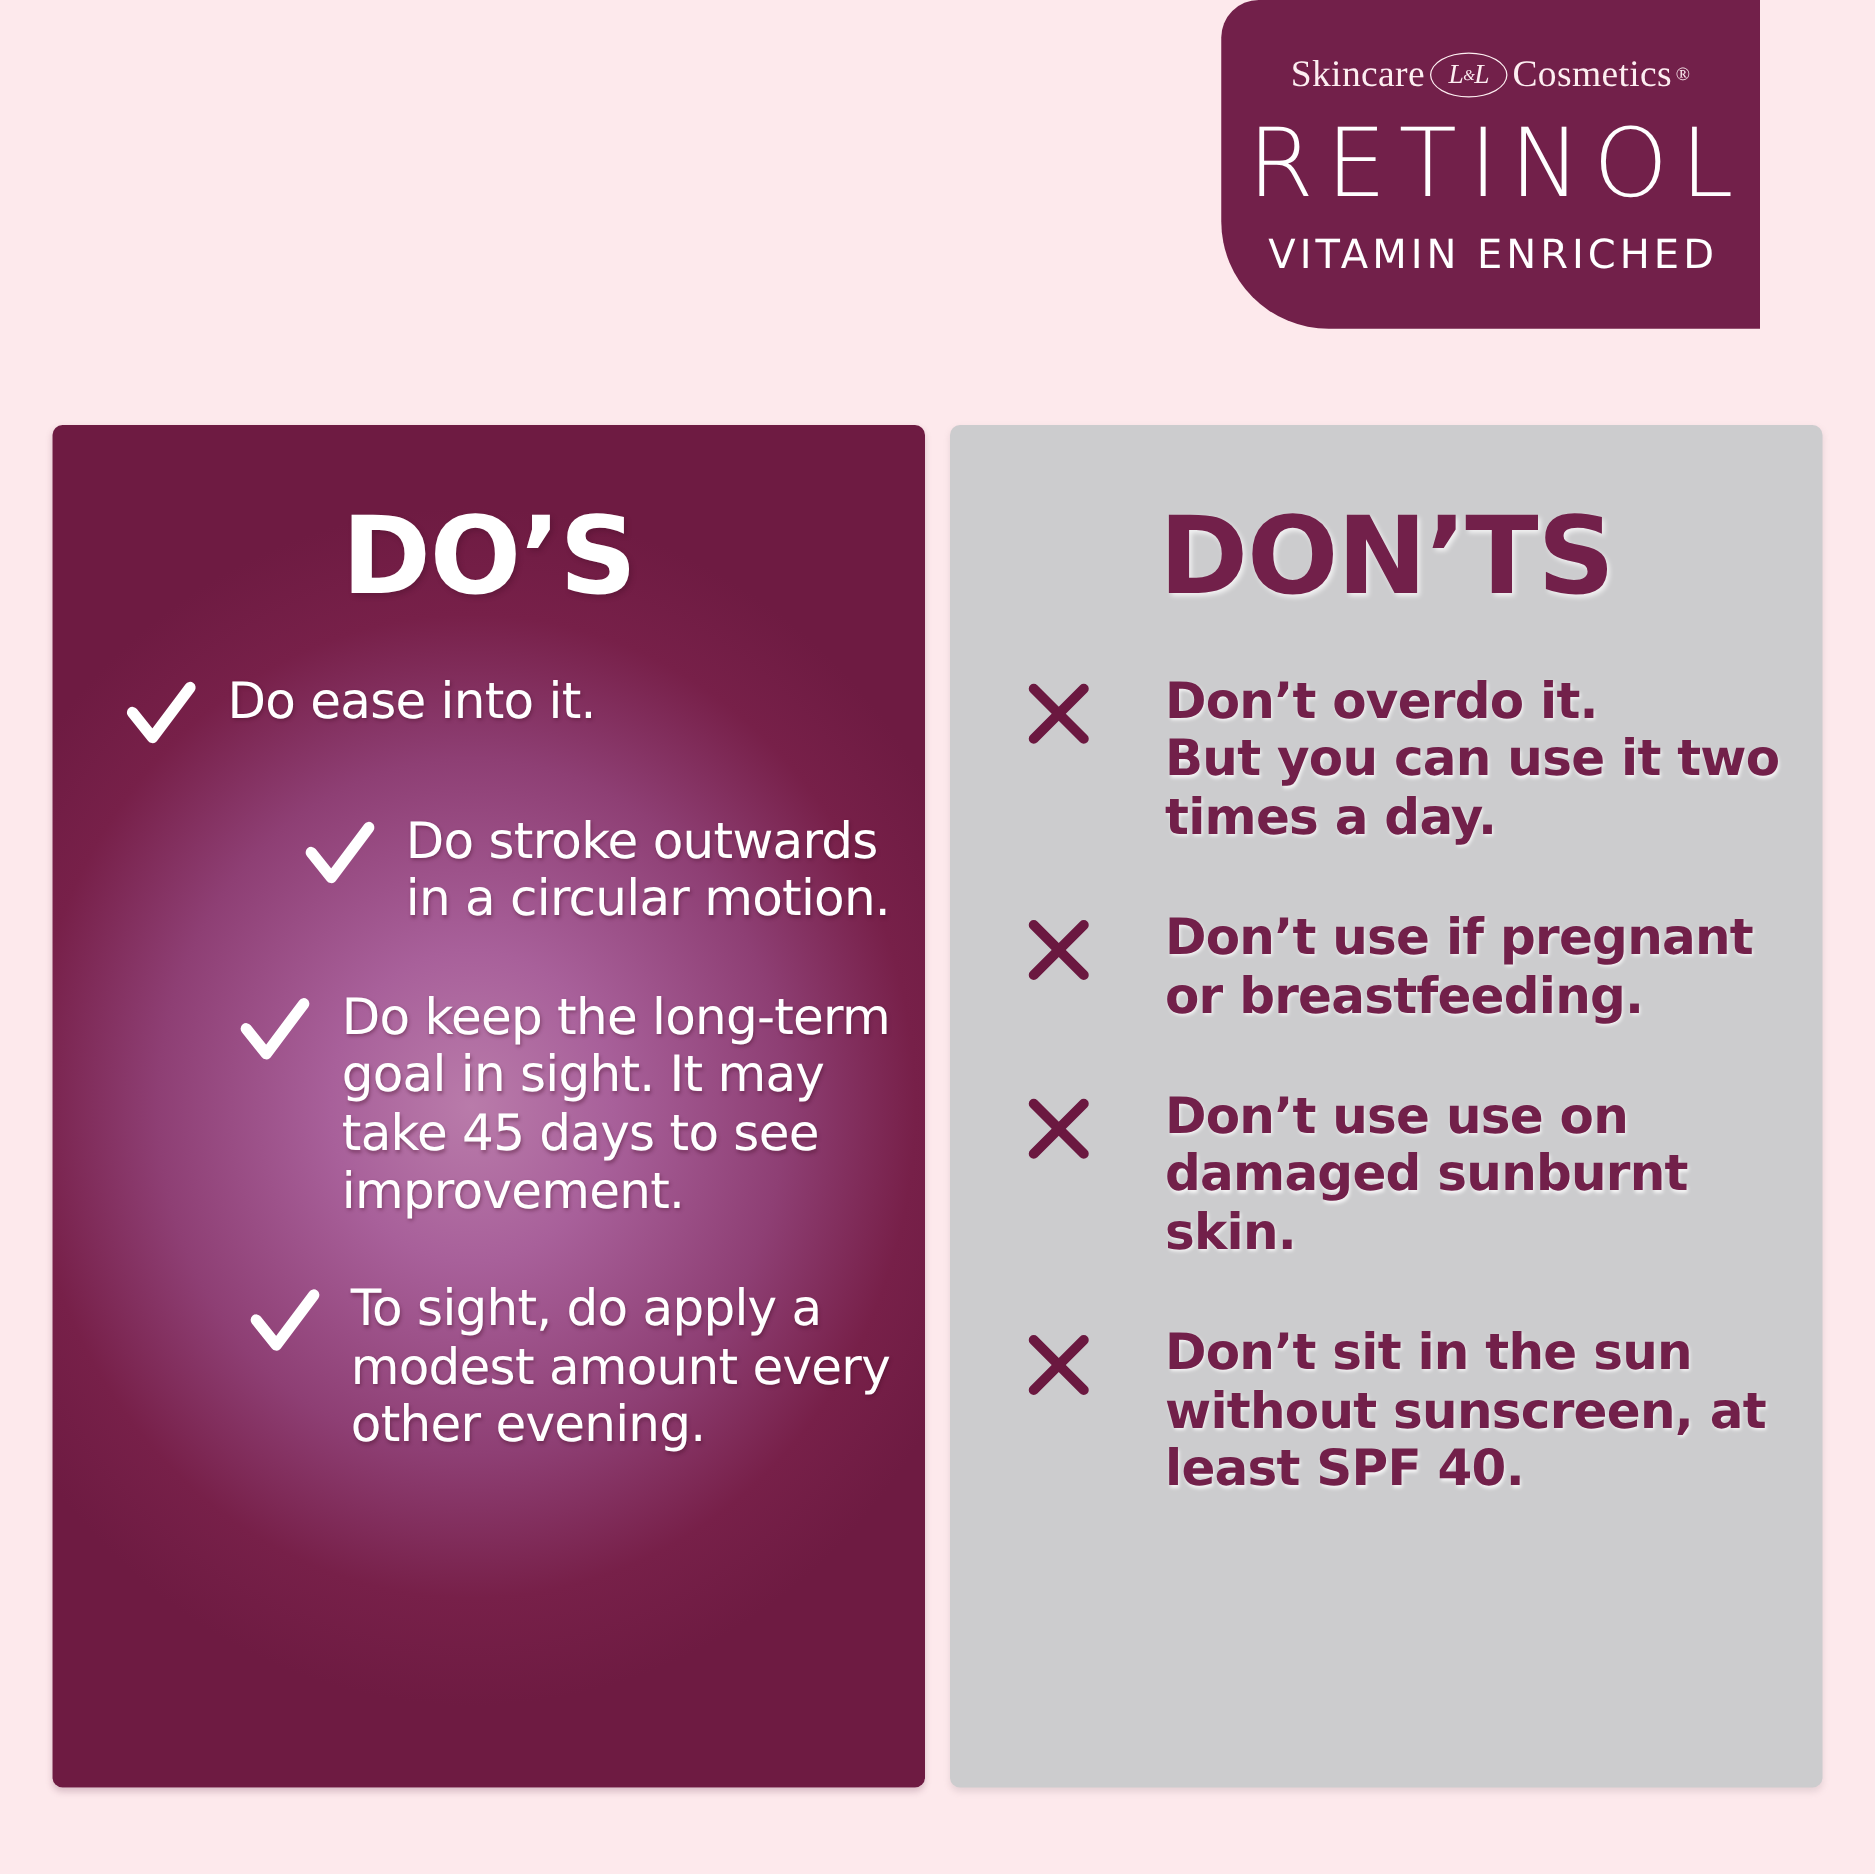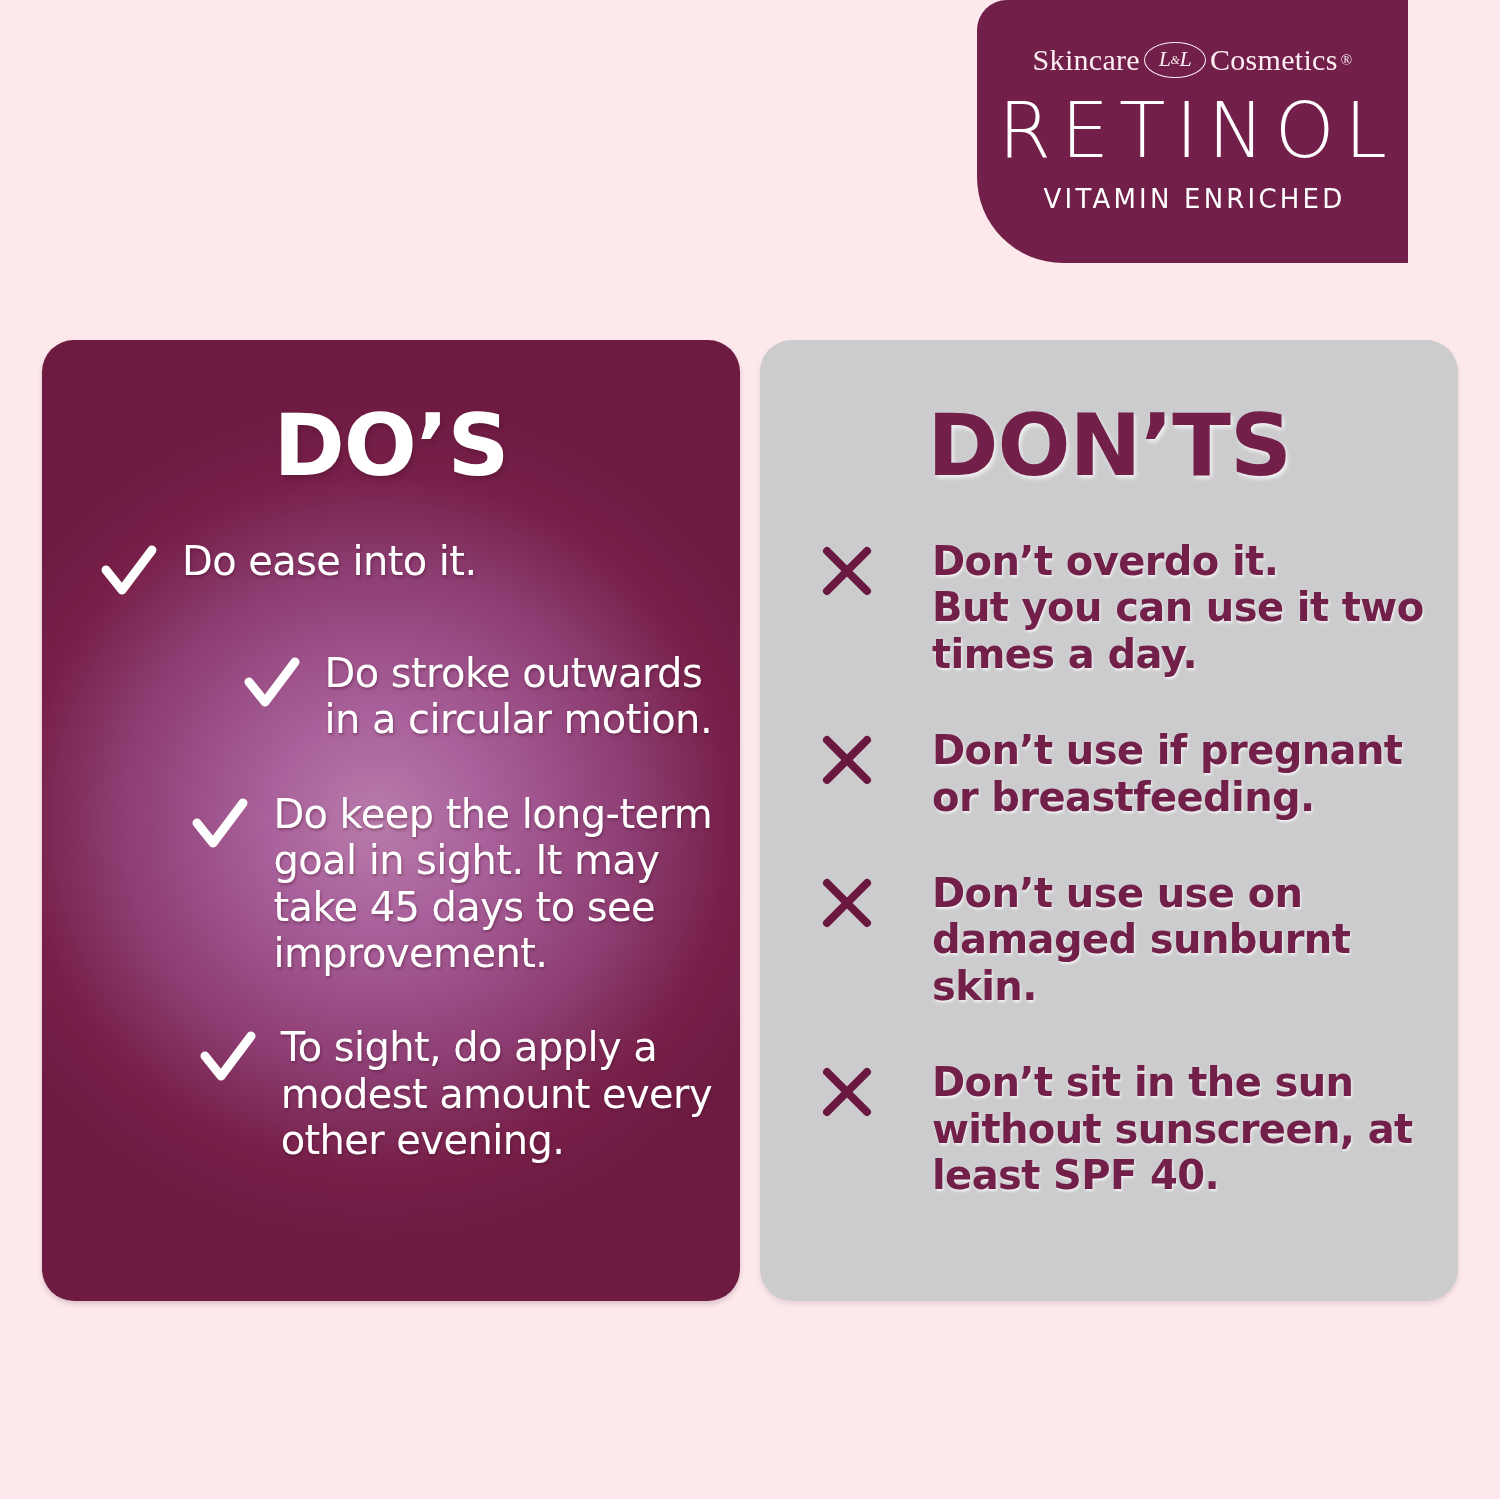--- a/index.html
+++ b/index.html
@@ -85,33 +85,33 @@
     letter-spacing: 10px;
     line-height: 1.02;
     margin-top: 12px;
     padding-left: 10px;
     color: #FFFFFF;
   }
 
   .brand-sub {
     font-family: "DejaVu Sans", sans-serif;
     font-weight: 400;
-    font-size: 26px;
+    font-size: 32px;
     letter-spacing: 3.2px;
     margin-top: 14px;
     padding-left: 4px;
     color: #FFFFFF;
   }
 
   
   .panel {
     position: absolute;
     top: 340px;
-    height: 961px;
-    border-radius: 32px;
+    height: 1090px;
+    border-radius: 8px;
   }
 
   .panel-dos {
     left: 42px;
     width: 698px;
     background:
       radial-gradient(ellipse 62% 44% at 48% 50%, #B97BAA 0%, #A8609A 26%, #8E3F74 58%, #772049 82%, #6E1B42 100%);
     box-shadow: 0 3px 5px rgba(120,70,95,0.25);
   }
 

